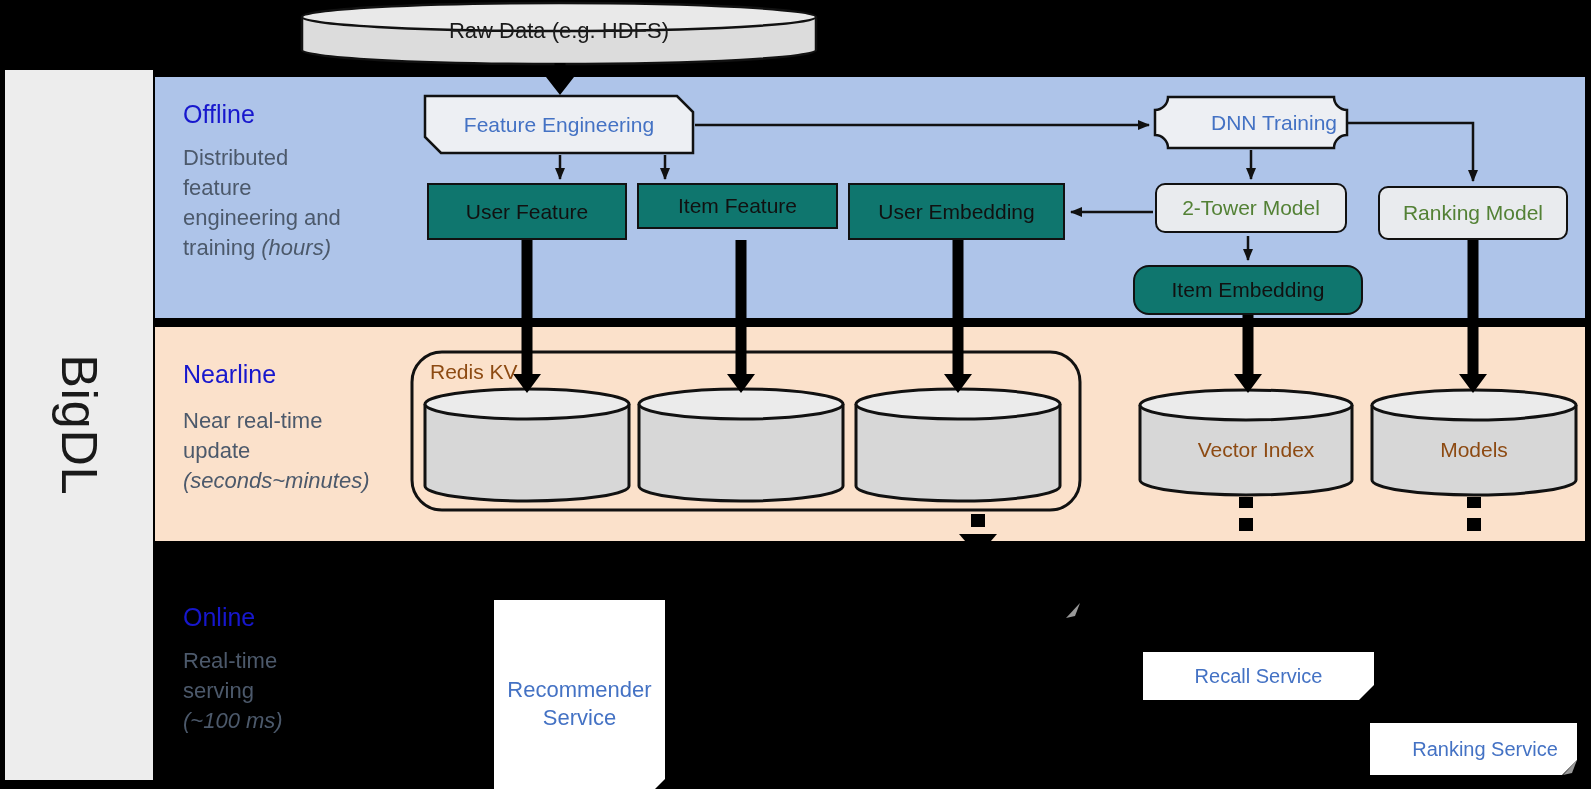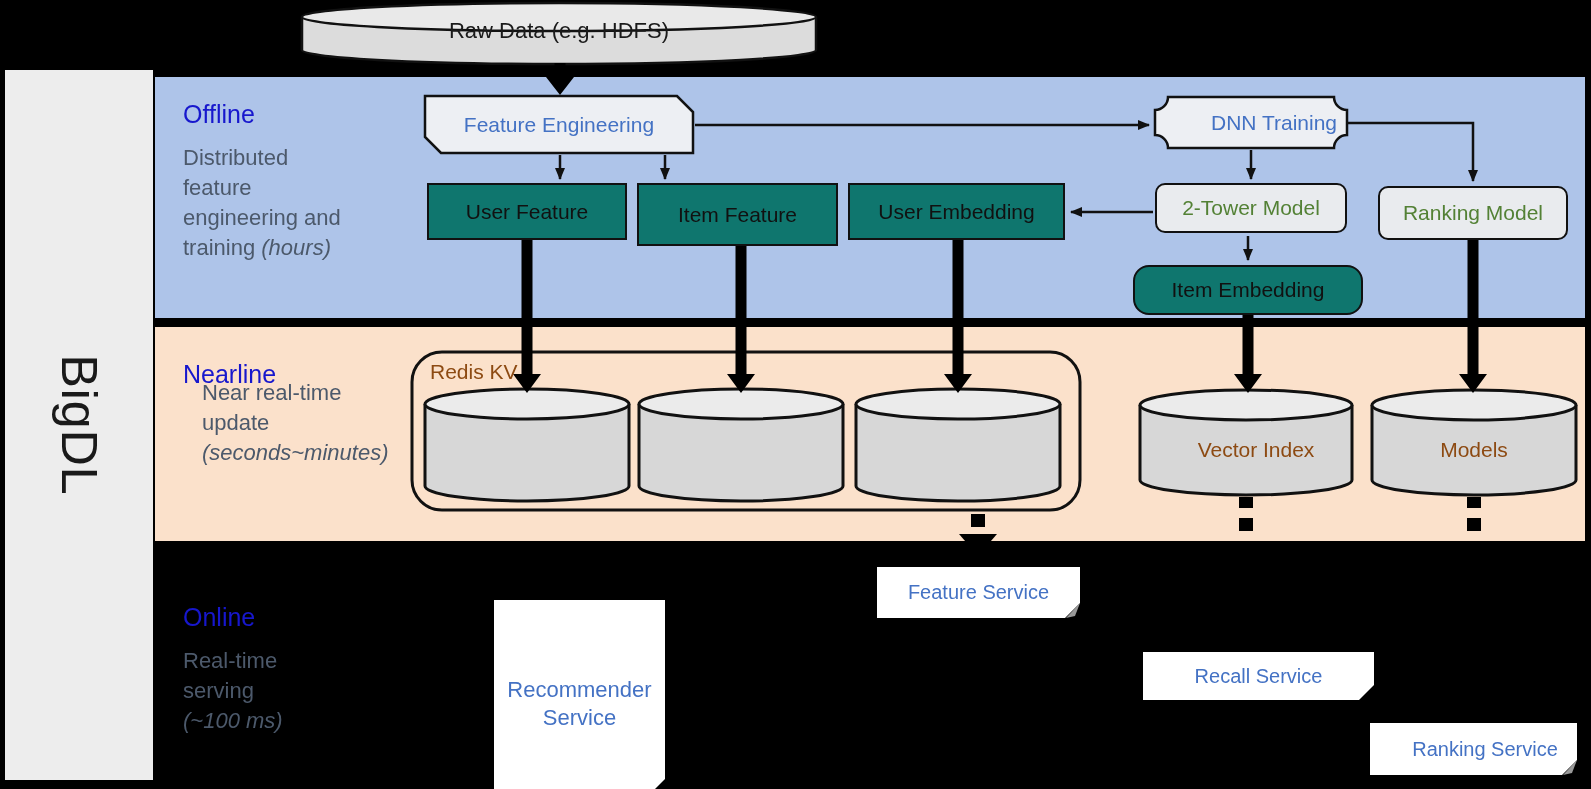--- a/index.html
+++ b/index.html
@@ -124,44 +124,43 @@
 
   <div class="abs lane-title" style="left:183px; top:100px;">Offline</div>
   <div class="abs lane-desc" style="left:183px; top:143px; width:250px;">
     <span class="dline">Distributed</span>
     <span class="dline">feature</span>
     <span class="dline">engineering and</span>
     <span class="dline"><span>training</span> <i>(hours)</i></span>
   </div>
 
   <div class="abs lane-title" style="left:183px; top:360px;">Nearline</div>
-  <div class="abs lane-desc" style="left:183px; top:378px; width:280px;margin-left:19px;">
+  <div class="abs lane-desc" style="left:183px; top:406px; width:280px;">
     <span class="dline">Near real-time</span>
     <span class="dline">update</span>
     <i class="dline">(seconds~minutes)</i>
   </div>
 
   <div class="abs lane-title" style="left:183px; top:603px;">Online</div>
   <div class="abs lane-desc" style="left:183px; top:646px; width:200px;">
     <span class="dline">Real-time</span>
     <span class="dline">serving</span>
     <i class="dline">(~100 ms)</i>
   </div>
 
   <div class="abs node shape-label" style="left:425px; top:96px; width:268px; height:57px;">Feature Engineering</div>
   <div class="abs node gray-box" style="left:427px; top:183px; width:200px; height:57px;">User Feature</div>
-  <div class="abs node gray-box" style="left:637px; top:183px; width:201px; height:63px;">Item Feature</div>
+  <div class="abs node gray-box" style="left:637px; top:183px; width:201px; height:46px;">Item Feature</div>
   <div class="abs node gray-box" style="left:848px; top:183px; width:217px; height:57px;">User Embedding</div>
   <div class="abs node shape-label" style="left:1155px; top:97px; width:192px; height:51px;padding-left:46px;">DNN Training</div>
   <div class="abs node round-box" style="left:1155px; top:183px; width:192px; height:50px;">2-Tower Model</div>
   <div class="abs node round-box" style="left:1378px; top:186px; width:190px; height:54px;">Ranking Model</div>
   <div class="abs node gray-box" style="left:1133px; top:265px; width:230px; height:50px;border-radius:16px;">Item Embedding</div>
 
   <div class="abs brown-label" style="left:430px; top:360px;">Redis KV</div>
   <div class="abs node brown-label" style="left:1140px; top:433px; width:212px; height:34px;padding-left:20px;">Vector Index</div>
   <div class="abs node brown-label" style="left:1372px; top:433px; width:204px; height:34px;">Models</div>
 
   <div class="abs node doc-box" style="left:494px; top:578px; width:171px; height:207px;margin-top:22px;">Recommender Service</div>
-  <div class="abs node white-box" style="left:877px; top:567px; width:203px; height:51px;">Feature Service</div>
   <div class="abs node white-box" style="left:1143px; top:652px; width:231px; height:48px;">Recall Service</div>
   <div class="abs node white-box" style="left:1370px; top:723px; width:207px; height:52px;padding-left:23px;">Ranking Service</div>
 
 </div>
 
 </body></html>

